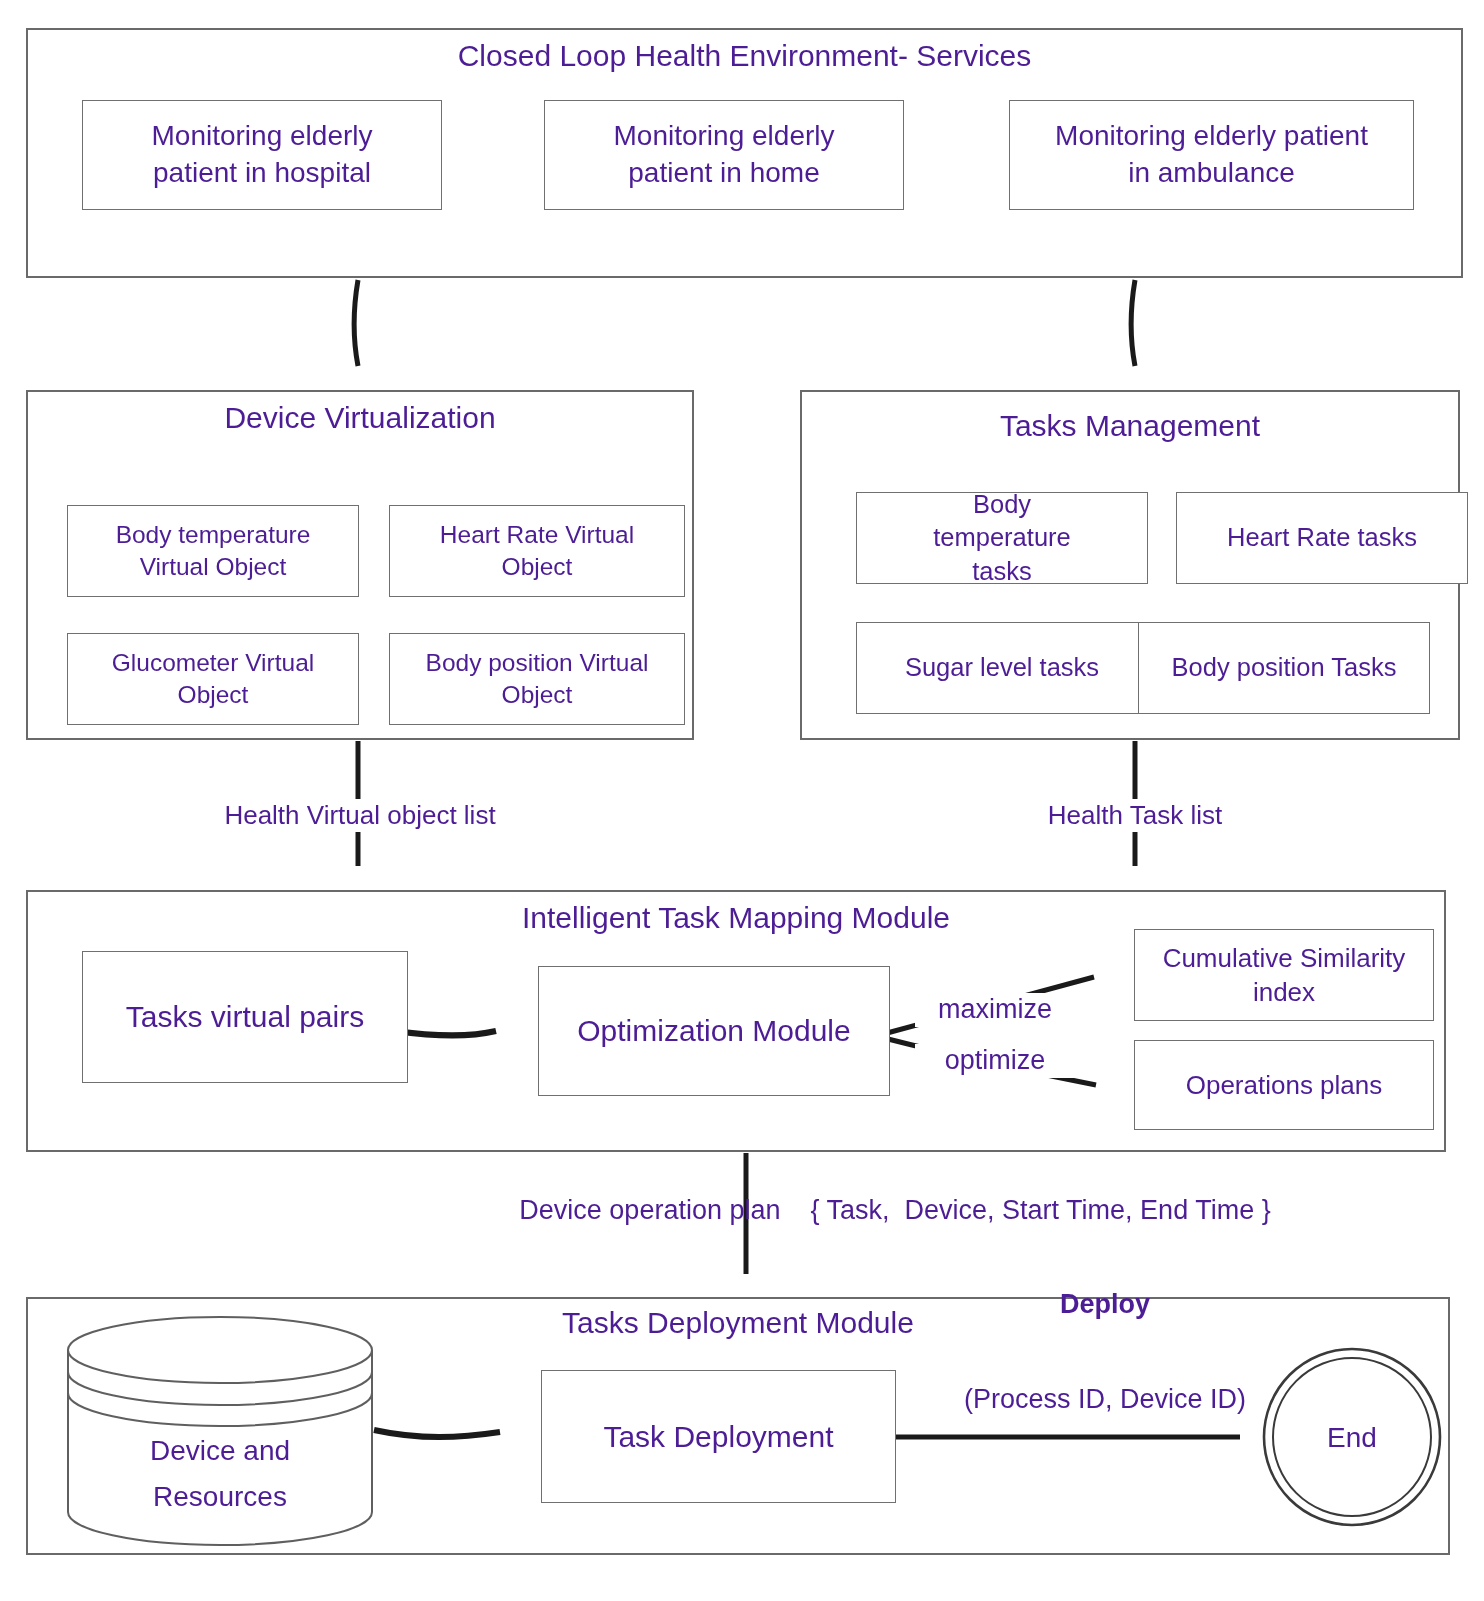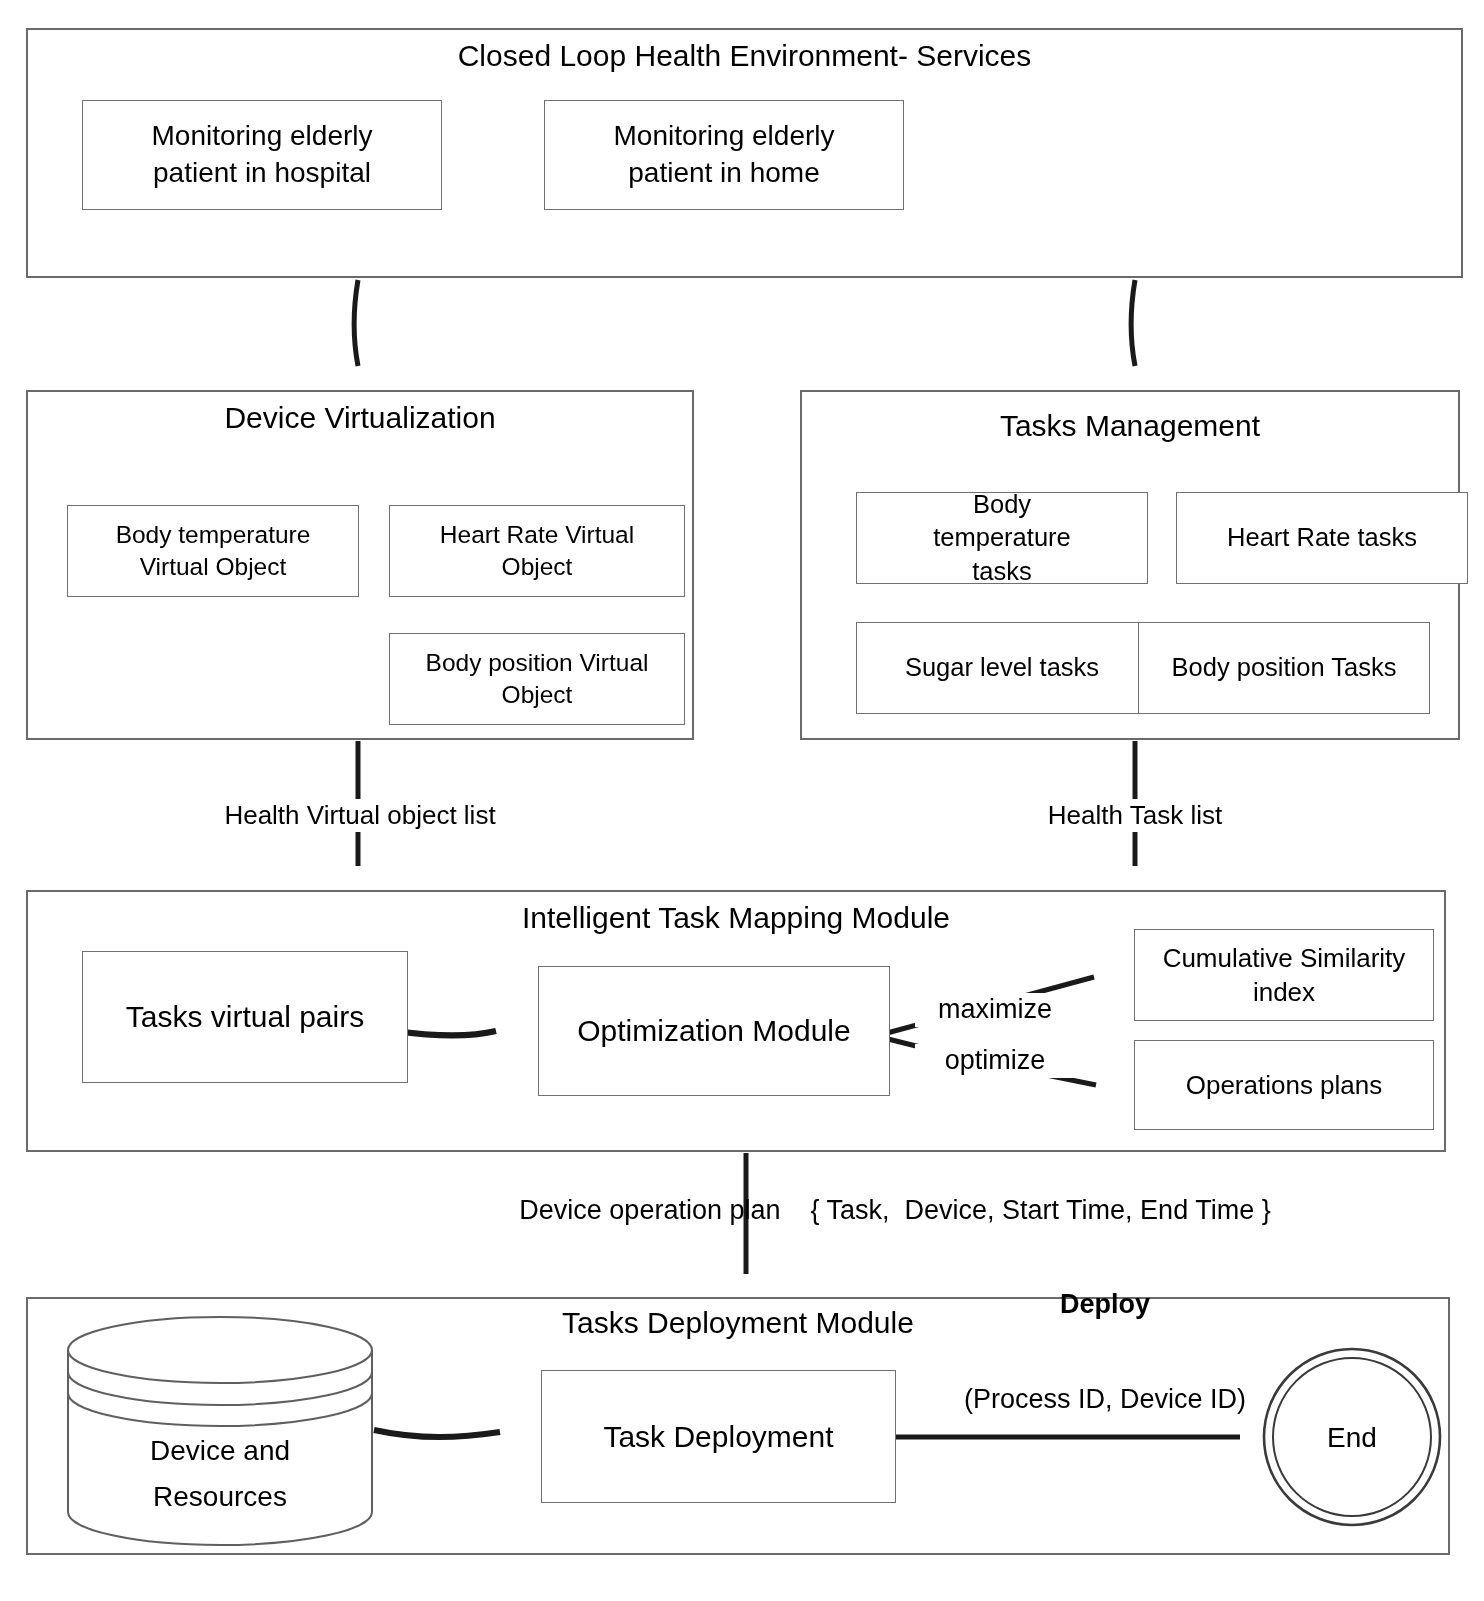--- a/index.html
+++ b/index.html
@@ -1,18 +1,18 @@
 <!DOCTYPE html>
 <html><head>
 <meta charset="utf-8">
 <style>
   html,body{margin:0;padding:0;background:#ffffff;}
   .canvas{
     position:relative;width:1484px;height:1601px;background:#ffffff;
-    font-family:"Liberation Sans",sans-serif;color:#000000;overflow:hidden;
+    font-family:"Liberation Sans",sans-serif;color:#4c1d95;overflow:hidden;
   }
   .obox{position:absolute;border:2px solid #6a6a6a;background:#ffffff;box-sizing:border-box;}
   .node{
     position:absolute;border:1.5px solid #707070;background:#ffffff;box-sizing:border-box;
     display:flex;align-items:center;justify-content:center;text-align:center;line-height:1.32;margin-left:14px;
   }
   .stitle{position:absolute;text-align:center;font-size:30px;line-height:1.2;}
   .flabel{position:absolute;text-align:center;line-height:1.25;}
   .wbg{background:#ffffff;}
   .pre{white-space:pre;}
@@ -72,23 +72,25 @@
   </svg>
 
   <div class="stitle" style="left:26px;top:38px;width:1437px;">Closed Loop Health Environment- Services</div>
   <div class="stitle" style="left:26px;top:400px;width:668px;">Device Virtualization</div>
   <div class="stitle" style="left:800px;top:400px;width:660px;margin-top:8px;">Tasks Management</div>
   <div class="stitle" style="left:26px;top:900px;width:1420px;">Intelligent Task Mapping Module</div>
   <div class="stitle" style="left:26px;top:1305px;width:1424px;">Tasks Deployment Module</div>
 
   <div class="node" style="left:68px;top:100px;width:360px;height:110px;font-size:28px;padding:0 30px;">Monitoring elderly patient in hospital</div>
   <div class="node" style="left:530px;top:100px;width:360px;height:110px;font-size:28px;padding:0 40px;">Monitoring elderly patient in home</div>
+  <div class="node" style="left:995px;top:100px;width:405px;height:110px;font-size:28px;padding:0 40px;">Monitoring elderly patient in ambulance</div>
 
   <div class="node" style="left:53px;top:505px;width:292px;height:92px;font-size:24.5px;padding:0 30px;">Body temperature Virtual Object</div>
   <div class="node" style="left:375px;top:505px;width:296px;height:92px;font-size:24.5px;padding:0 40px;">Heart Rate Virtual Object</div>
+  <div class="node" style="left:53px;top:633px;width:292px;height:92px;font-size:24.5px;padding:0 40px;">Glucometer Virtual Object</div>
   <div class="node" style="left:375px;top:633px;width:296px;height:92px;font-size:24.5px;padding:0 26px;">Body position Virtual Object</div>
 
   <div class="node" style="left:842px;top:492px;width:292px;height:92px;font-size:25.5px;padding:0 55px;">Body temperature tasks</div>
   <div class="node" style="left:1162px;top:492px;width:292px;height:92px;font-size:25.5px;padding:0 8px;">Heart Rate tasks</div>
   <div class="node" style="left:842px;top:622px;width:292px;height:92px;font-size:25.5px;padding:0 12px;">Sugar level tasks</div>
   <div class="node" style="left:1124px;top:622px;width:292px;height:92px;font-size:25.5px;padding:0 6px;">Body position Tasks</div>
 
   <div class="flabel wbg" style="left:208px;top:799px;width:304px;font-size:26px;">Health Virtual object list</div>
   <div class="flabel wbg" style="left:1035px;top:799px;width:200px;font-size:26px;">Health Task list</div>
 

